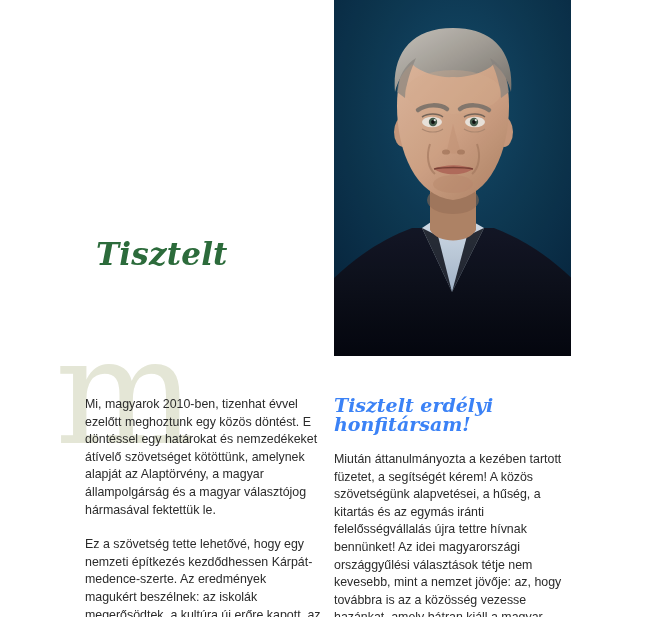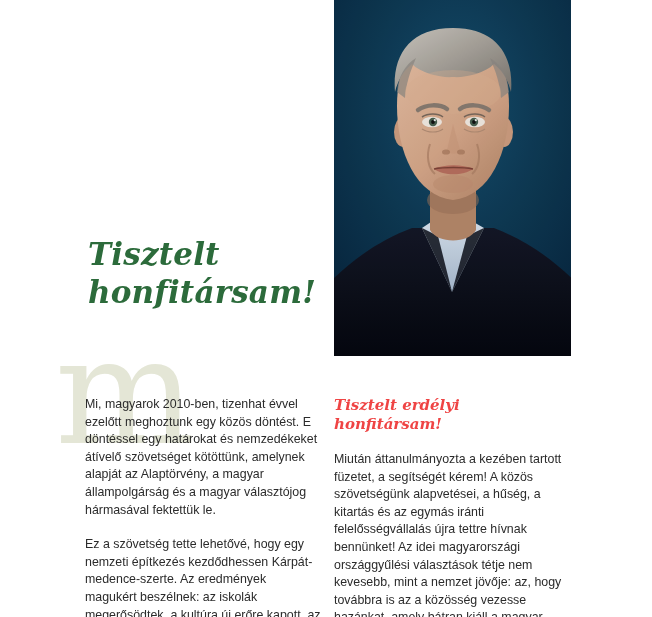--- a/index.html
+++ b/index.html
@@ -23,21 +23,21 @@
     width: 237px;
     height: 356px;
     overflow: hidden;
     background: #0d3category;
   }
   .photo-svg { display: block; width: 237px; height: 356px; }
 
   
   .headline {
     position: absolute;
-    left: 88px;
+    left: 96px;
     top: 214px;
     width: 250px;
     font-family: "DejaVu Serif", "Liberation Serif", serif;
     font-style: italic;
     font-weight: 700;
     font-size: 31px;
     line-height: 38px;
     color: #2c6b3b;
     letter-spacing: 0.2px;
   }
@@ -67,23 +67,23 @@
   }
   .col-left  { left: 85px;  top: 396px; width: 236px; }
   .col-right { left: 334px; top: 396px; width: 238px; }
 
   .col p { margin: 0 0 17px 0; }
 
   .sub-head {
     font-family: "DejaVu Serif", "Liberation Serif", serif;
     font-style: italic;
     font-weight: 700;
-    font-size: 15px;
+    font-size: 19px;
     line-height: 19px;
-    color: #ef4444;
+    color: #3b82f6;
     margin: 0 0 15px 0;
   }
 </style>
 </head>
 <body>
 
 <div class="photo">
   <svg class="photo-svg" viewBox="0 0 237 356" preserveAspectRatio="xMidYMid slice">
     <defs>
       <radialGradient id="bgGrad" cx="52%" cy="30%" r="85%">
@@ -161,21 +161,20 @@
     <path d="M 100 169 C 110 167 129 167 139 169" stroke="#7d4337" stroke-width="1.4" fill="none"></path>
 
     <ellipse cx="119" cy="184" rx="20" ry="9" fill="#c08f70" opacity="0.45"></ellipse>
 
     <rect x="0" y="0" width="237" height="356" fill="#000" opacity="0.05"></rect>
   </svg>
 </div>
 
 <h1 class="headline">
   <span class="hl-line">Tisztelt</span>
-  <span class="hl-line">honfitársam!</span>
 </h1>
 
 <div class="dropcap">m</div>
 
 <div class="col col-left">
   <p>Mi, magyarok 2010-ben, tizenhat évvel ezelőtt meghoztunk egy közös döntést. E döntéssel egy határokat és nemzedékeket átívelő szövetséget kötöttünk, amelynek alapját az Alaptörvény, a magyar állampolgárság és a magyar választójog hármasával fektettük le.</p>
   <p>Ez a szövetség tette lehetővé, hogy egy nemzeti építkezés kezdődhessen Kárpát-medence-szerte. Az eredmények magukért beszélnek: az iskolák megerősödtek, a kultúra új erőre kapott, az egyházi és civil közösségek megbecsülést nyertek, a gazdaságfejlesztés pedig jövőt adott.</p>
 </div>
 
 <div class="col col-right">

